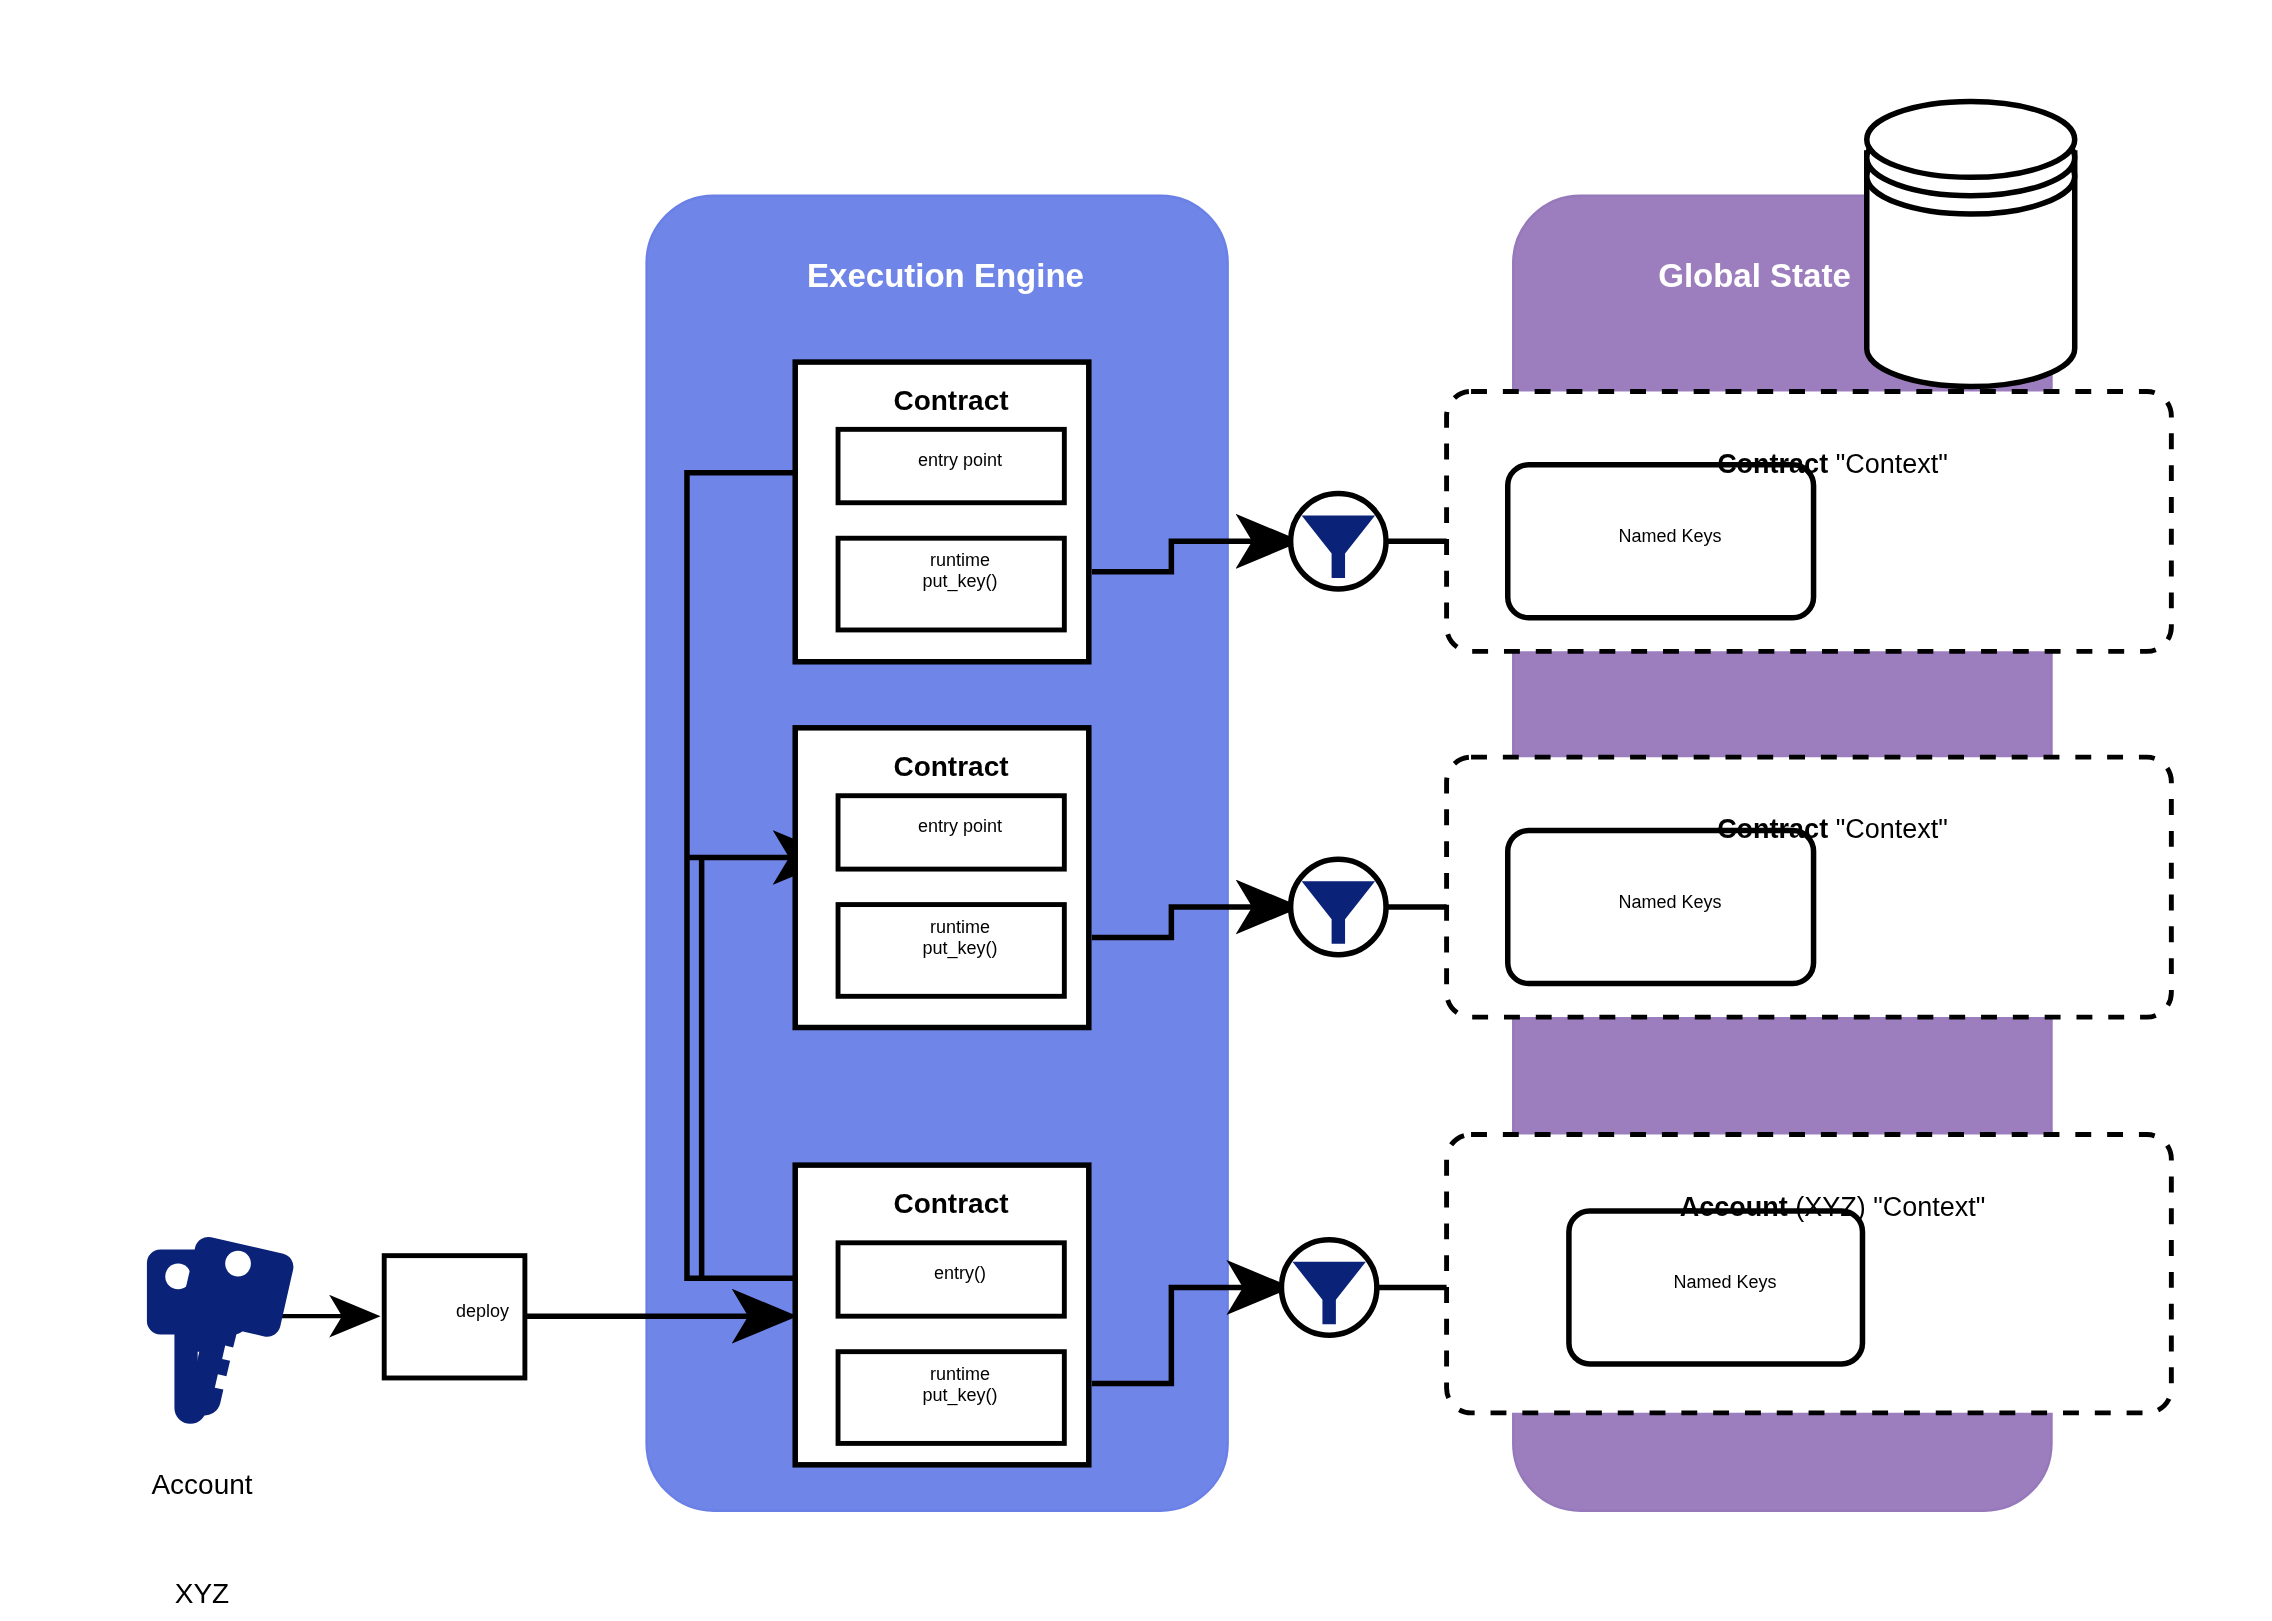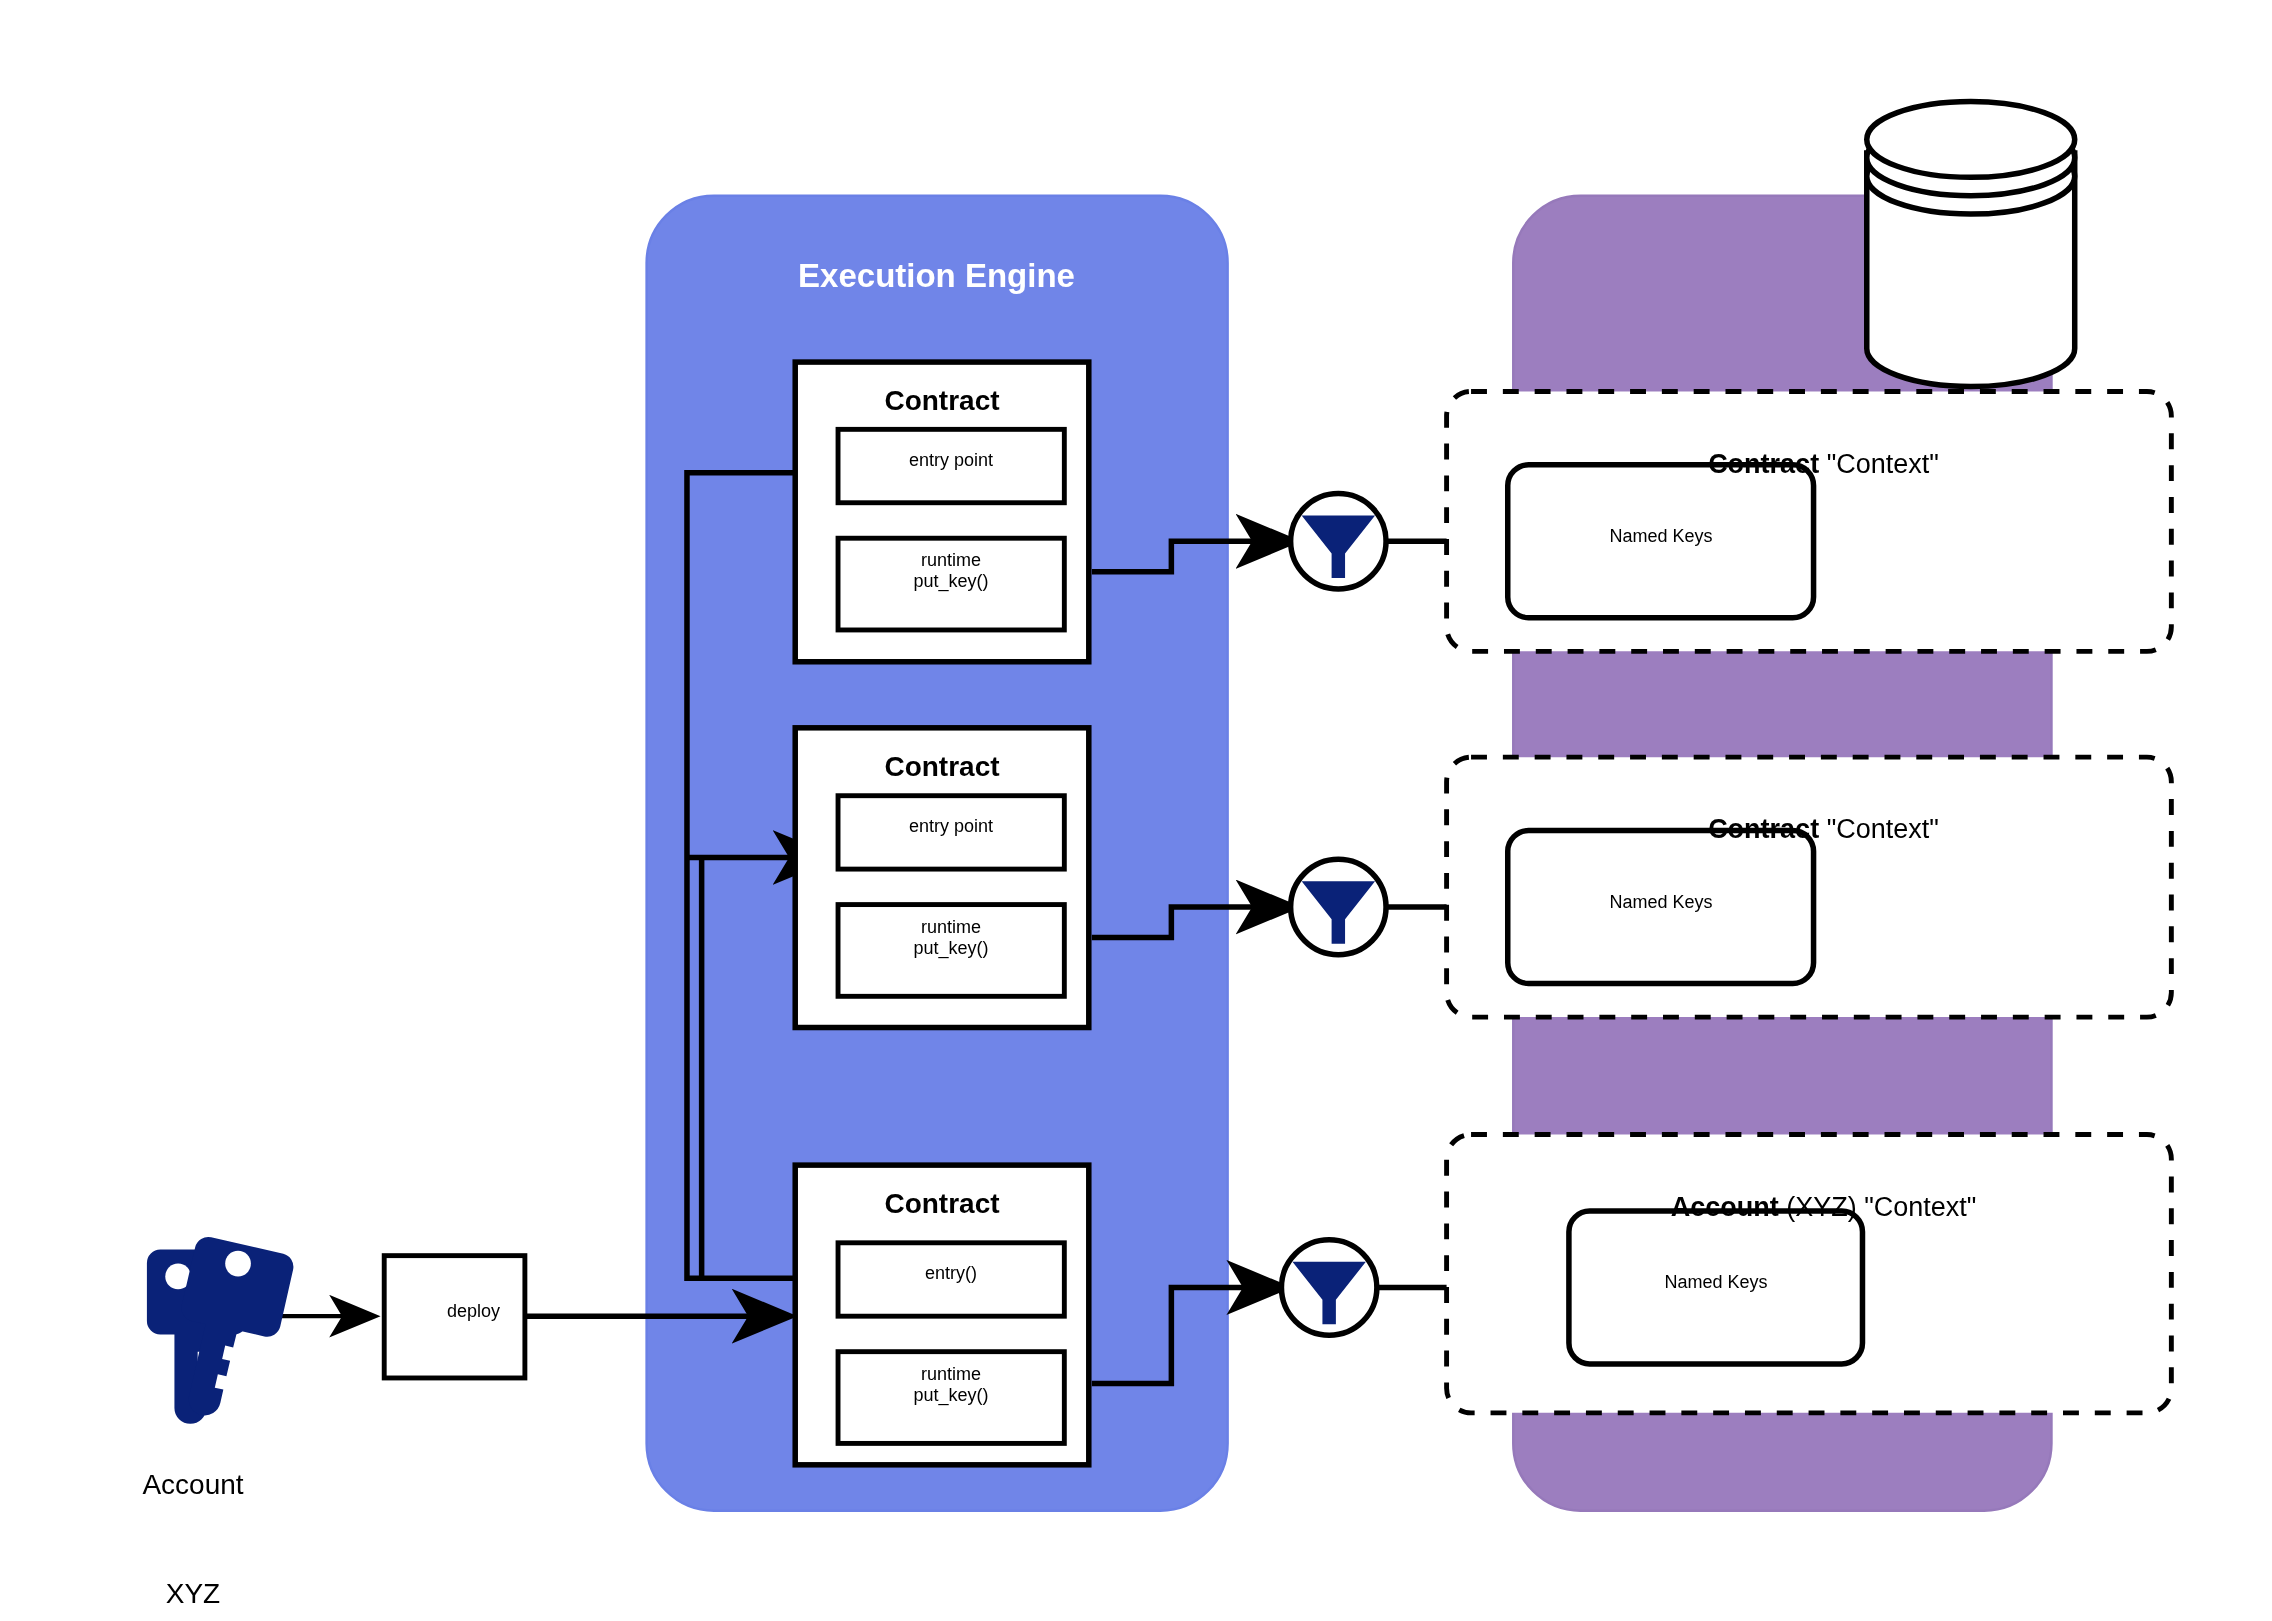--- a/index.html
+++ b/index.html
@@ -23,20 +23,21 @@
     top: 0;
     width: 2273px;
     height: 1622px;
   }
   .lbl {
     position: absolute;
     text-align: center;
     color: #000000;
     line-height: 1.15;
     white-space: pre;
+    padding-left: 9px;
   }
   .white-title {
     color: #ffffff;
     font-weight: bold;
     font-size: 33px;
   }
   .box-title {
     font-weight: bold;
     font-size: 28px;
   }
@@ -172,20 +173,21 @@
 
       <path d="M319,2039 a22,22 0 0 1 26,-16 l118,27 a22,22 0 0 1 16,26 l-21,93
                a22,22 0 0 1 -26,16 l-44,-10 l-7,28 l-13,-3 l-5,22 l13,3 l-6,25 l-14,-3 l-5,22 l14,3
                l-5,22 a26,26 0 0 1 -51,-12 l27,-117 l-23,-5 a22,22 0 0 1 -16,-26 Z"></path>
       <circle cx="389" cy="2066" r="21" fill="#ffffff"></circle>
     </g>
   </svg>
 
   <div class="lbl white-title" style="left:646px; top:257px; width:581px;">Execution Engine</div>
 
+  <div class="lbl white-title" style="left:1513px; top:257px; width:465px;">Global State</div>
 
   <div class="lbl box-title" style="left:795px; top:385px; width:294px;">Contract</div>
   <div class="lbl box-text" style="left:838px; top:450px; width:226px;">entry point</div>
   <div class="lbl box-text" style="left:838px; top:550px; width:226px;">runtime
 put_key()</div>
 
   <div class="lbl box-title" style="left:795px; top:751px; width:294px;">Contract</div>
   <div class="lbl box-text" style="left:838px; top:816px; width:226px;">entry point</div>
   <div class="lbl box-text" style="left:838px; top:917px; width:226px;">runtime
 put_key()</div>

